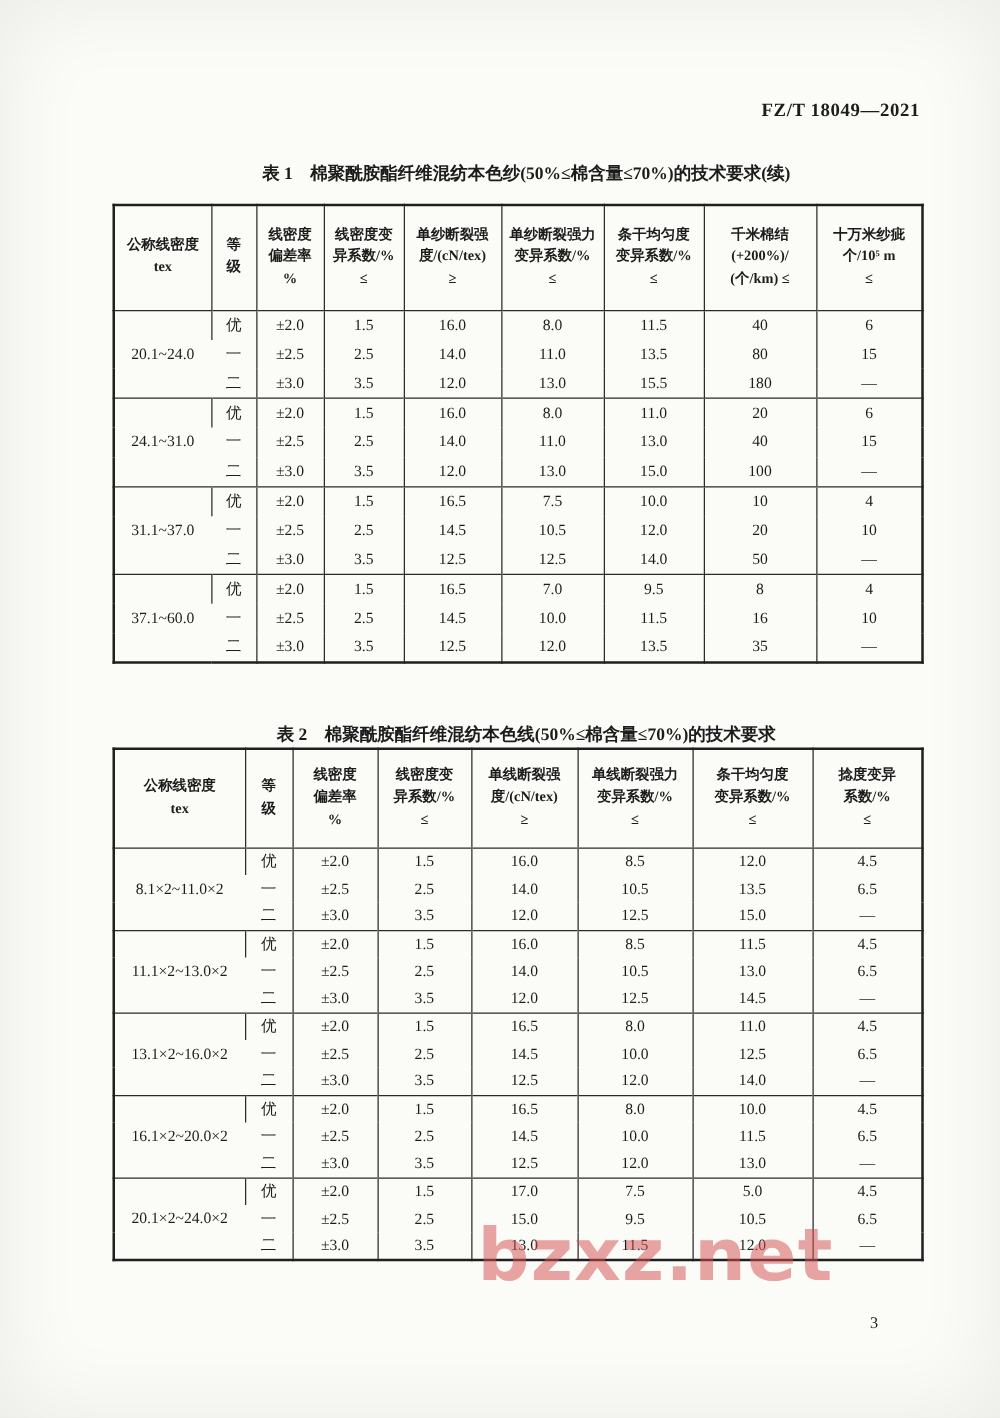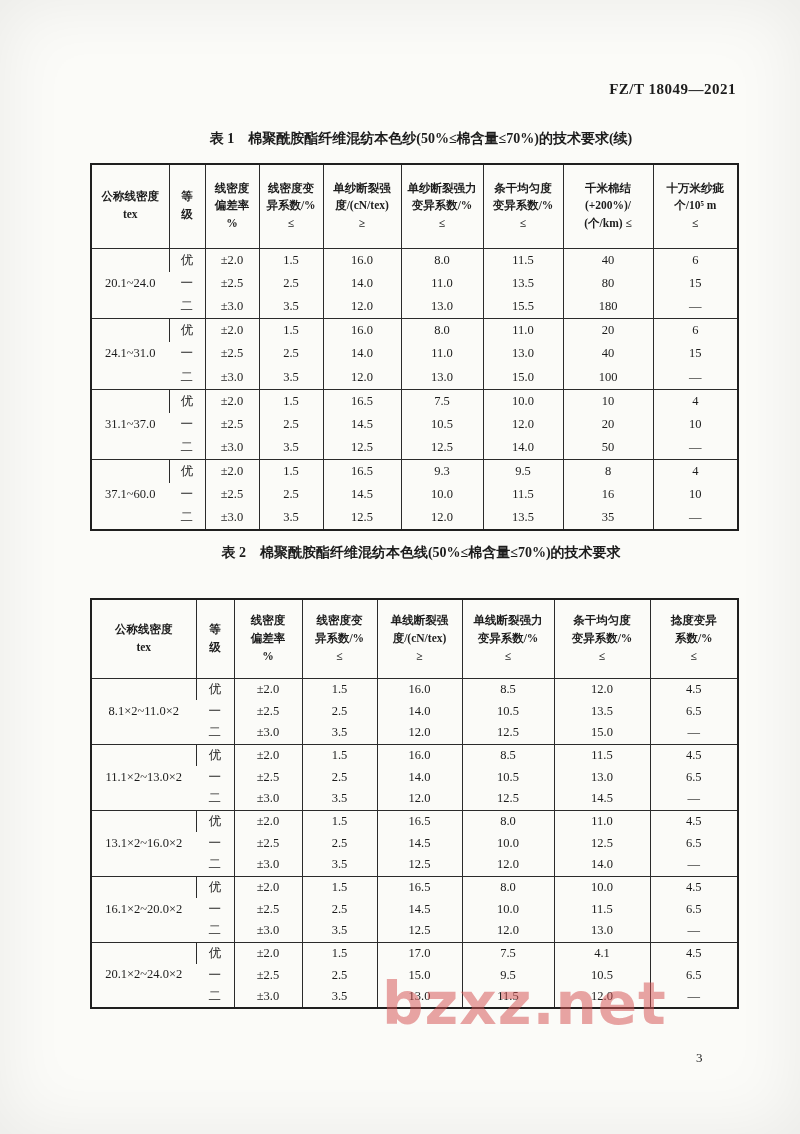--- a/index.html
+++ b/index.html
@@ -18,21 +18,21 @@
   }
   .doc-code {
     position: absolute; top: 81px; right: 64px;
     font-weight: bold; font-size: 15px; letter-spacing: 0.5px;
   }
   .table-title {
     position: absolute; left: 0; width: 100%;
     text-align: center; font-weight: bold; font-size: 14px; padding-left: 42px;
   }
   #title1 { top: 130px; }
-  #title2 { top: 544px; }
+  #title2 { top: 579px; }
 
   table {
     position: absolute;
     border-collapse: collapse;
     table-layout: fixed;
     width: 647px;
     border: 2px solid #1f1f1f;
     font-family: Liberation Serif, serif;
   }
   #table1 { left: 90px; top: 163px; }
@@ -239,21 +239,21 @@
           <td>14.0</td>
           <td>50</td>
           <td>—</td>
         </tr>
         <tr class="group-start">
           <td rowspan="3" class="range-cell">37.1~60.0</td>
           <td class="grade-cell">优</td>
           <td>±2.0</td>
           <td>1.5</td>
           <td>16.5</td>
-          <td>9.3</td>
+          <td>7.0</td>
           <td>9.5</td>
           <td>8</td>
           <td>4</td>
         </tr>
         <tr>
           <td class="grade-cell">一</td>
           <td>±2.5</td>
           <td>2.5</td>
           <td>14.5</td>
           <td>10.0</td>
@@ -442,21 +442,21 @@
           <td>13.0</td>
           <td>—</td>
         </tr>
         <tr class="group-start">
           <td rowspan="3" class="range-cell">20.1×2~24.0×2</td>
           <td class="grade-cell">优</td>
           <td>±2.0</td>
           <td>1.5</td>
           <td>17.0</td>
           <td>7.5</td>
-          <td>4.1</td>
+          <td>5.0</td>
           <td>4.5</td>
         </tr>
         <tr>
           <td class="grade-cell">一</td>
           <td>±2.5</td>
           <td>2.5</td>
           <td>15.0</td>
           <td>9.5</td>
           <td>10.5</td>
           <td>6.5</td>

